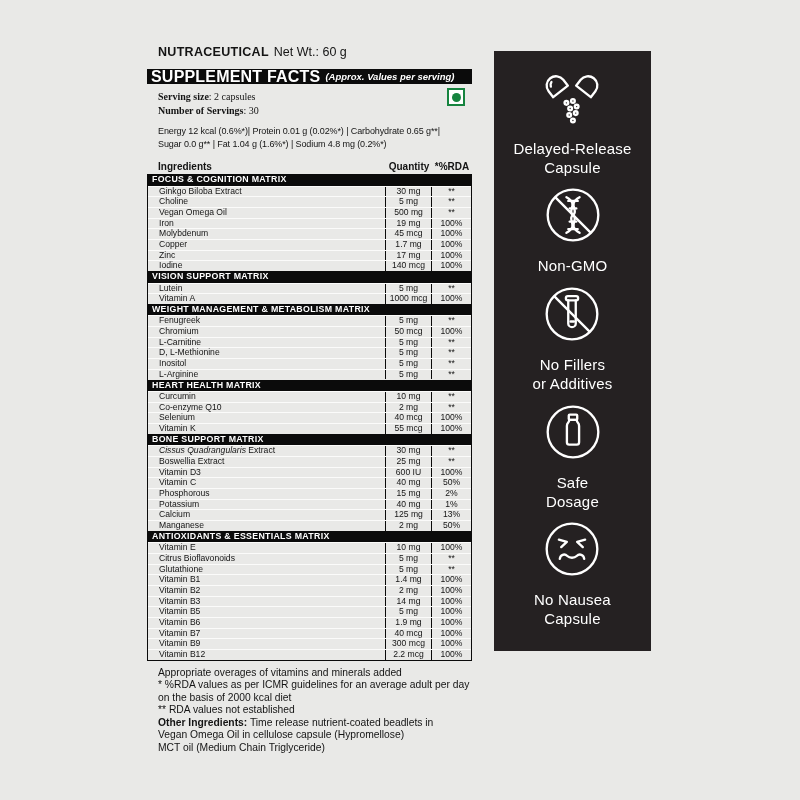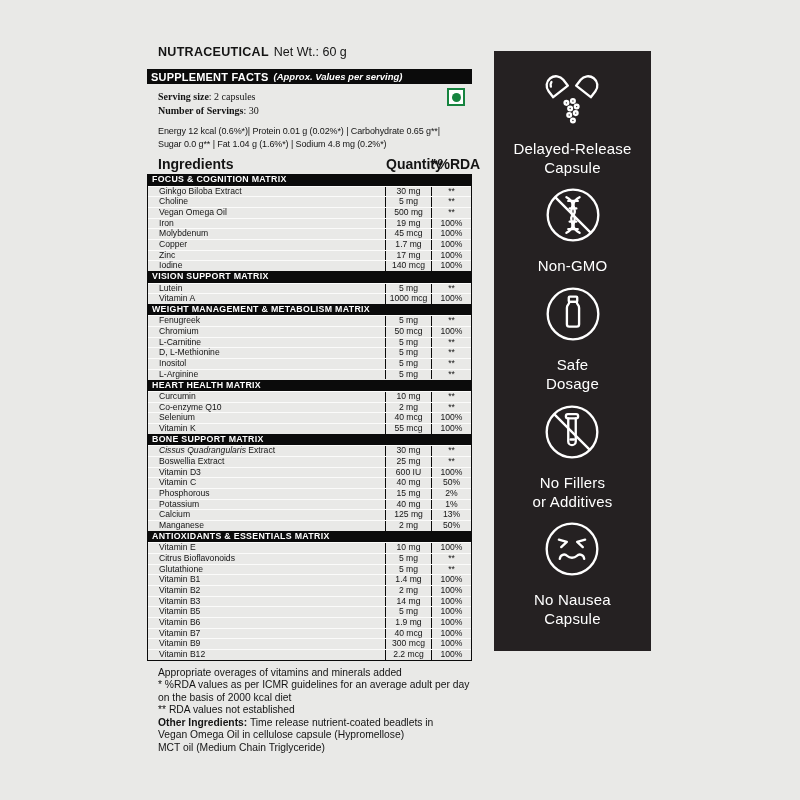--- a/index.html
+++ b/index.html
@@ -5,26 +5,26 @@
   html,body{margin:0;padding:0;}
   body{font-family:"Liberation Sans",sans-serif;color:#141414;}
   .page{position:relative;width:800px;height:800px;background:#e9e9e7;overflow:hidden;}
 
   
   .label{position:absolute;left:147px;top:44px;width:325px;}
   .title-row{margin-left:11px;height:16px;font-size:12.5px;line-height:16px;white-space:nowrap;}
   .brand{font-weight:bold;letter-spacing:.3px;}
   .netwt{margin-left:5px;}
   .facts-bar{margin-top:9px;height:15px;display:flex;align-items:center;background:#0b0b0b;color:#fff;padding-left:4px;}
-  .facts-title{font-weight:800;font-size:11px;letter-spacing:.2px;}
+  .facts-title{font-weight:800;font-size:16px;letter-spacing:.2px;}
   .facts-note{font-style:italic;font-weight:600;font-size:9.5px;margin-left:5px;}
   .serving{margin:6px 0 8px 11px;font-size:10px;line-height:13.5px;font-family:Liberation Serif, serif;}
   .b{font-weight:bold;}
   .nutrition{margin:4px 0 0 11px;font-size:9px;line-height:13px;letter-spacing:-.1px;white-space:nowrap;}
-  .col-header{margin-top:9px;display:flex;align-items:flex-end;font-weight:bold;font-size:14px;height:12px;}
+  .col-header{margin-top:9px;display:flex;align-items:flex-end;font-weight:bold;font-size:10px;height:12px;}
   .ch-name{flex:1;padding-left:11px;}
   .ch-qty{width:46px;text-align:center;white-space:nowrap;}
   .ch-rda{width:40px;text-align:center;white-space:nowrap;}
   .ing-table{margin-top:2px;border:1.6px solid #0b0b0b;border-top:none;}
   .sec-bar{background:#0b0b0b;color:#fff;font-weight:800;font-size:8.8px;height:11.5px;line-height:11.5px;padding-left:4px;letter-spacing:.3px;white-space:nowrap;}
   .ing-row{display:flex;height:10.7px;box-sizing:border-box;border-top:1px solid #fbfbfa;font-size:8.6px;line-height:9.6px;align-items:center;}
   .c-name{flex:1;padding-left:11px;white-space:nowrap;overflow:hidden;}
   .c-qty{width:46px;box-sizing:border-box;text-align:center;border-left:1.2px solid #0b0b0b;white-space:nowrap;}
   .c-rda{width:40px;box-sizing:border-box;text-align:center;border-left:1.2px solid #0b0b0b;white-space:nowrap;}
   .footer{margin:6px 0 0 11px;font-size:10.3px;line-height:12.5px;}
@@ -329,46 +329,46 @@
         </g>
         <path class="stroke" d="M13.5,13.5 L50.5,50.5"></path>
       </svg>
       <div class="badge-label">Non-GMO</div>
     </div>
 
     <div class="badge">
       <svg width="60" height="60" viewBox="0 0 64 64">
         <circle class="stroke" cx="32" cy="32" r="27"></circle>
         <g class="stroke" stroke-width="2.2">
-          <rect x="27.5" y="13.5" width="9" height="5.5" rx="1"></rect>
-          <path d="M28,19 c0,3.5 -2.5,3 -2.5,6.5 V43 a2.5,2.5 0 0 0 2.5,2.5 h8 a2.5,2.5 0 0 0 2.5,-2.5 V25.5 c0,-3.5 -2.5,-3 -2.5,-6.5 z"></path>
-        </g>
-      </svg>
-      <div class="badge-label">Safe
-Dosage</div>
-    </div>
-
-    <div class="badge">
-      <svg width="60" height="60" viewBox="0 0 64 64">
-        <circle class="stroke" cx="32" cy="32" r="27"></circle>
-        <g class="stroke" stroke-width="2.2">
           <rect x="25.5" y="13" width="13" height="4.5" rx="2"></rect>
           <path d="M28,17.5 V42 A4,4 0 0 0 36,42 V17.5"></path>
           <path d="M30.5,40 h3.5"></path>
         </g>
         <path class="stroke" d="M13.5,13.5 L50.5,50.5"></path>
       </svg>
       <div class="badge-label">No Fillers
 or Additives</div>
     </div>
 
     <div class="badge">
       <svg width="60" height="60" viewBox="0 0 64 64">
         <circle class="stroke" cx="32" cy="32" r="27"></circle>
         <g class="stroke" stroke-width="2.2">
+          <rect x="27.5" y="13.5" width="9" height="5.5" rx="1"></rect>
+          <path d="M28,19 c0,3.5 -2.5,3 -2.5,6.5 V43 a2.5,2.5 0 0 0 2.5,2.5 h8 a2.5,2.5 0 0 0 2.5,-2.5 V25.5 c0,-3.5 -2.5,-3 -2.5,-6.5 z"></path>
+        </g>
+      </svg>
+      <div class="badge-label">Safe
+Dosage</div>
+    </div>
+
+    <div class="badge">
+      <svg width="60" height="60" viewBox="0 0 64 64">
+        <circle class="stroke" cx="32" cy="32" r="27"></circle>
+        <g class="stroke" stroke-width="2.2">
           <path d="M18,22 L26.5,24.5 L20.5,30"></path>
           <path d="M46,22 L37.5,24.5 L43.5,30"></path>
           <path d="M19,42.5 C19.5,38 24,36.5 27,39.5 C29.5,42 34.5,42 37,39.5 C40,36.5 44.5,38 45,42.5"></path>
         </g>
       </svg>
       <div class="badge-label">No Nausea
 Capsule</div>
     </div>
 
   </div>

